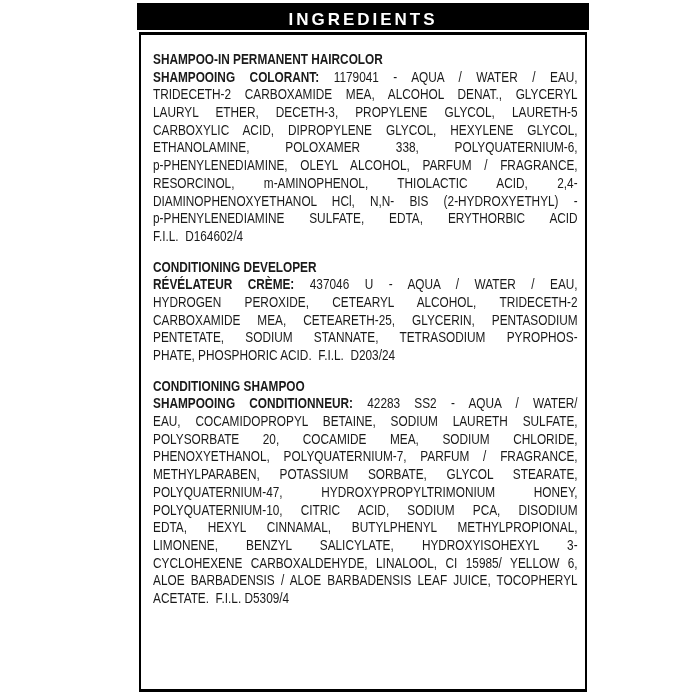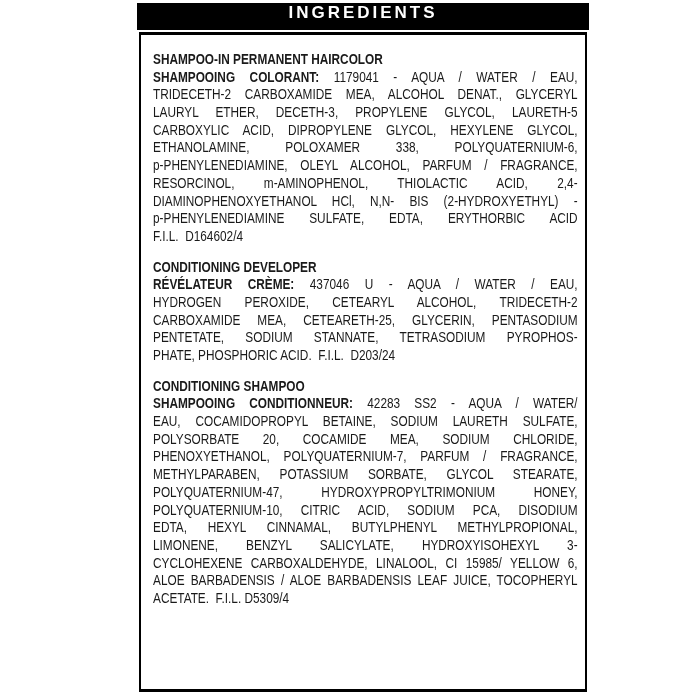--- a/index.html
+++ b/index.html
@@ -2,21 +2,21 @@
 <html><head>
 <meta charset="utf-8">
 <style>
   html,body{margin:0;padding:0;}
   body{
     width:700px;height:700px;position:relative;background:#ffffff;
     font-family:"Liberation Sans",sans-serif;overflow:hidden;
   }
   .hdr{
     position:absolute;left:137px;top:3px;width:452px;height:27px;
-    background:#000000;display:flex;align-items:flex-start;justify-content:center;
+    background:#000000;display:flex;align-items:flex-end;justify-content:center;
   }
   .hdr-title{
     color:#ffffff;font-weight:bold;font-size:17px;letter-spacing:3px;
   }
   .box{
     position:absolute;left:139px;top:32px;width:448px;height:660px;
     background:#ffffff;border:solid #000000;border-width:3px 2px 3px 2px;
     box-sizing:border-box;
   }
   .col{

